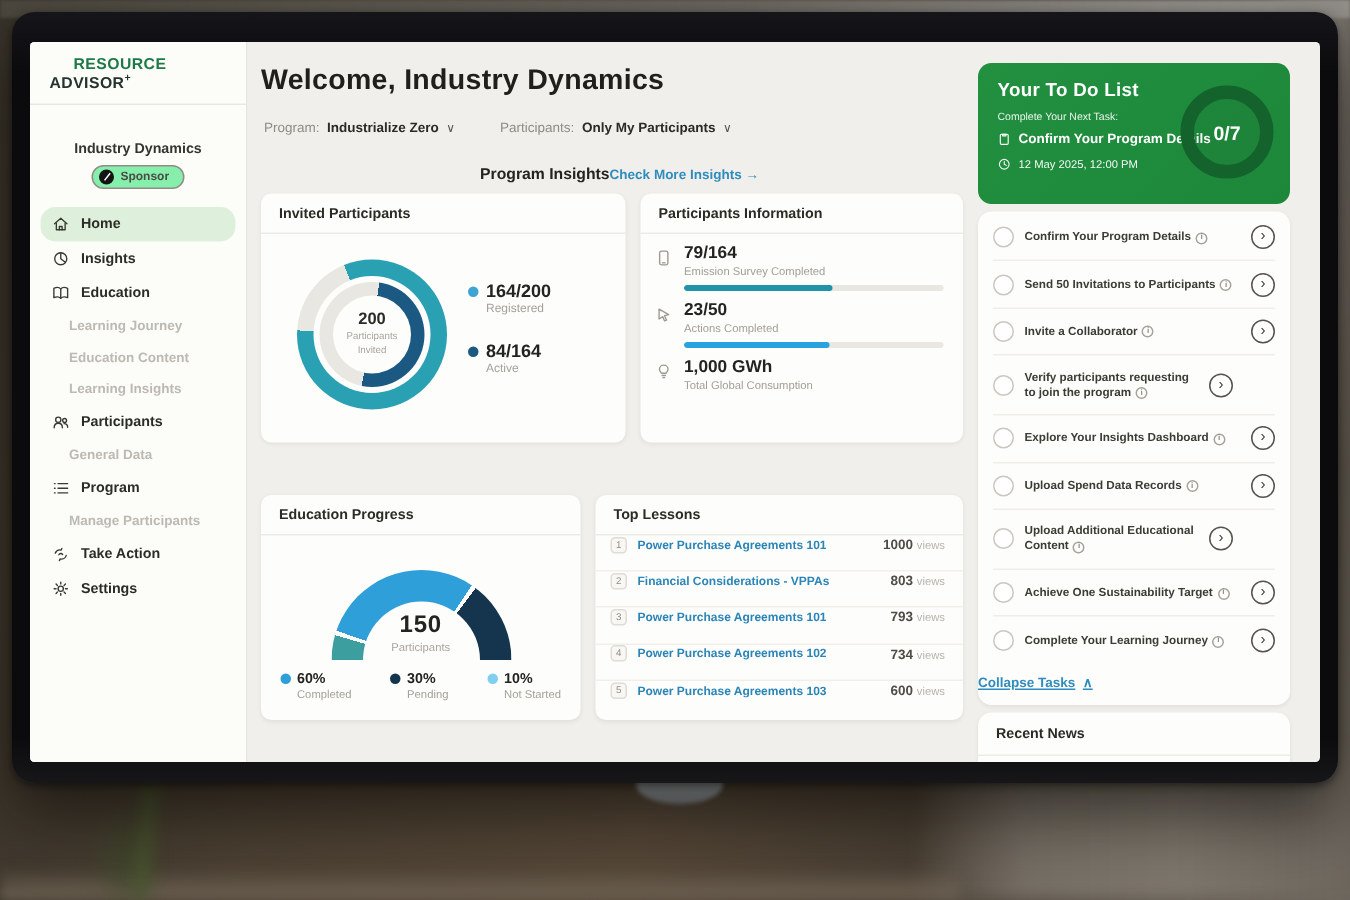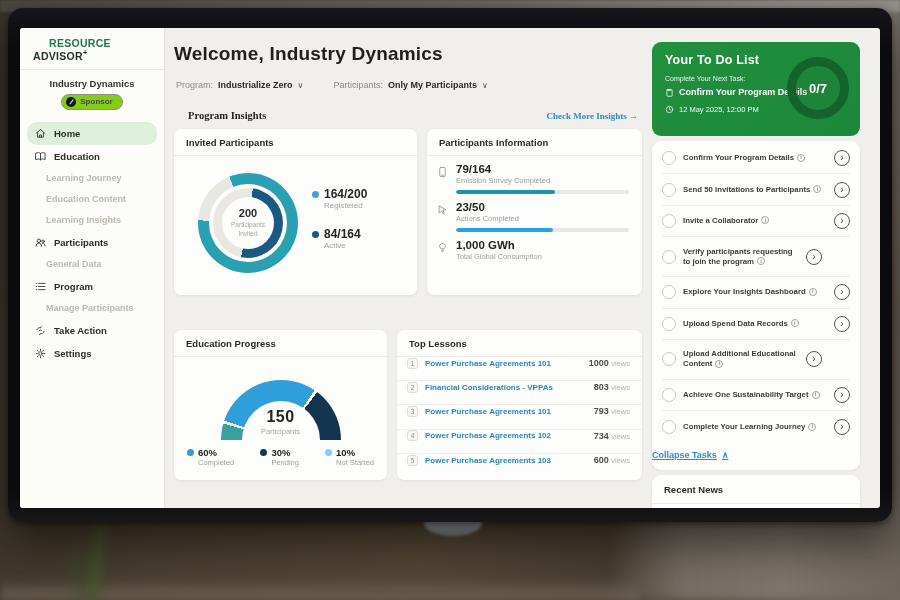--- a/index.html
+++ b/index.html
@@ -19,40 +19,40 @@
   .stand { position:absolute; left:424px; top:510px; width:58px; height:26px; border-radius:50%; background:linear-gradient(180deg,#e2e6e8,#99a0a4 70%,#7e8488); filter:blur(1.5px); }
   .monitor { position:absolute; left:8px; top:8px; width:884px; height:514px; background:linear-gradient(180deg,#15151a,#0b0b0d 8%,#0b0b0d 94%,#17171a); border-radius:15px; box-shadow:0 22px 45px rgba(8,6,3,.6), 0 2px 6px rgba(0,0,0,.5); }
   .screen { position:absolute; left:12px; top:20px; width:860px; height:480px; background:#f0efeb; border-radius:3px; overflow:hidden; font-size:9px; color:#2e2e2a; }
 
   
   .sidebar { position:absolute; left:0; top:0; width:145px; height:100%; background:#fcfcf9; border-right:1px solid #e7e5e0; }
   .logo { padding:9px 0 7px 13px; font-size:10.5px; font-weight:bold; letter-spacing:.3px; border-bottom:1px solid #e9e7e2; }
   .logo .lg-green { color:#1d7a46;padding-left:16px; }
   .logo .lg-dark { color:#24332c; }
   .logo .lg-plus { color:#24332c; font-size:7px; vertical-align:super; }
-  .org-name { margin-top:8px; text-align:center; font-size:9.5px; font-weight:bold; color:#35352f; }
-  .sponsor-badge { margin:5px auto 0; width:fit-content; display:flex; align-items:center; gap:4px; border:1px solid #8f8d86; border-radius:10px; padding:2px 9px 2px 4px; font-size:8px; font-weight:bold; color:#4c4c46; background:#84cc16; }
+  .org-name { margin-top:24px; text-align:center; font-size:9.5px; font-weight:bold; color:#35352f; }
+  .sponsor-badge { margin:5px auto 0; width:fit-content; display:flex; align-items:center; gap:4px; border:1px solid #8f8d86; border-radius:10px; padding:2px 9px 2px 4px; font-size:8px; font-weight:bold; color:#4c4c46; background:#86efac; }
   .sponsor-ico { width:10px; height:10px; border-radius:50%; background:#141414; position:relative; }
   .sponsor-ico::after { content:""; position:absolute; left:4.5px; top:2px; width:1.4px; height:6px; background:#fff; transform:rotate(38deg); }
   .nav { margin-top:12px; }
   .nav-item { display:flex; align-items:center; gap:8px; padding:6px 8px 6px 15px; font-size:9.5px; font-weight:bold; color:#2c2c27; cursor:pointer; }
   .nav-item.active { background:#def0db; border-radius:10px; margin:0 7px; padding-left:8px; }
   .nav-item.sub { padding:5.5px 8px 5.5px 26px; color:#bcbab2; font-size:9px; }
   .nav-ico { width:11px; height:11px; display:inline-flex; flex:none; }
   .nav-ico svg { width:11px; height:11px; stroke:#3a3a34; stroke-width:1; fill:none; stroke-linecap:round; stroke-linejoin:round; }
 
   
   .main { position:absolute; left:146px; top:0; width:486px; height:100%; }
   .welcome { position:absolute; left:8px; top:15px; font-size:19px; font-weight:bold; color:#1f1f1c; letter-spacing:.2px; }
   .filters { position:absolute; left:10px; top:52px; display:flex; gap:30px; font-size:9px; }
   .filter { display:flex; align-items:center; gap:5px; cursor:pointer; }
   .filter-label { color:#8e8c84; }
   .filter-value { font-weight:bold; color:#2a2a26; }
   .filter-caret { color:#55534e; font-size:8px; }
-  .section-row { position:absolute; left:22px; right:14px; display:flex; justify-content:space-between; align-items:center;font-family:Liberation Serif, serif; }
+  .section-row { position:absolute; left:22px; right:14px; display:flex; justify-content:center; align-items:center; }
   .sec1 { top:82px; } .sec2 { top:284px; }
   .section-title { font-size:10.5px; font-weight:bold; color:#23231f; }
   .section-link { font-size:9px; font-weight:bold; color:#2f8cbe; cursor:pointer; }
 
   .card { position:absolute; background:#fdfdfb; border-radius:7px; box-shadow:0 1px 3px rgba(60,55,45,.08); }
   .card-title { padding:8px 12px 7px; font-size:9.5px; font-weight:bold; color:#2b2b26; border-bottom:1px solid #ecebe5; }
 
   
   .card-invited { left:8px; top:101px; width:243px; height:166px; }
   .donut { position:absolute; left:24px; top:44px; width:100px; height:100px; }
@@ -160,20 +160,29 @@
                 <path d="M1.5 5.6 L6 1.6 L10.5 5.6"></path>
                 <path d="M2.8 5.2 V10 H9.2 V5.2"></path>
                 <path d="M5 10 V7.6 H7 V10"></path>
               </svg>
             </span>
           <span>Home</span>
         </div>
         <div class="nav-item">
           <span class="nav-ico">
               <svg viewBox="0 0 12 12">
+                <circle cx="6" cy="6" r="4.4"></circle>
+                <path d="M6 6 V1.6 M6 6 L9.3 8.6"></path>
+              </svg>
+            </span>
+          <span>Insights</span>
+        </div>
+        <div class="nav-item">
+          <span class="nav-ico">
+              <svg viewBox="0 0 12 12">
                 <path d="M1 2.4 C3 1.4 5 1.7 6 2.8 C7 1.7 9 1.4 11 2.4 V9.2 C9 8.4 7 8.6 6 9.6 C5 8.6 3 8.4 1 9.2 Z"></path>
                 <path d="M6 2.8 V9.6"></path>
               </svg>
             </span>
           <span>Education</span>
         </div>
         <div class="nav-item sub">
           <span>Learning Journey</span>
         </div>
         <div class="nav-item sub">

